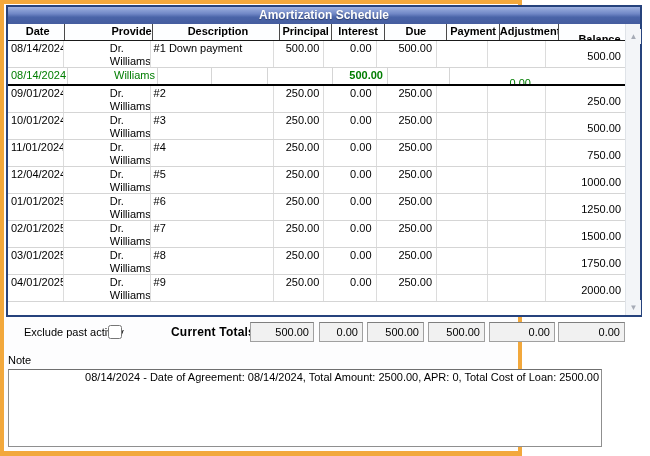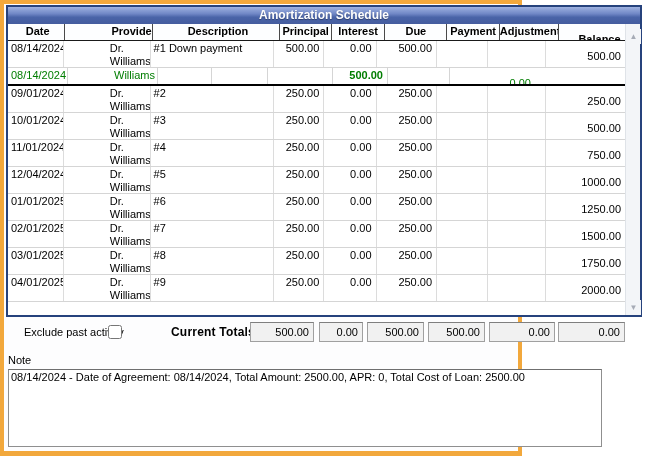--- a/index.html
+++ b/index.html
@@ -83,21 +83,21 @@
   .t3{left:424px;width:57px;}
   .t4{left:485px;width:66px;}
   .t5{left:554px;width:67px;}
   
   .note-label{position:absolute;left:4px;top:350px;font-size:11px;color:#000;}
   .note-box{
     position:absolute;left:4px;top:365px;width:594px;height:78px;
     box-sizing:border-box;border:1px solid #8f8f8f;border-top-color:#6f6f6f;
     background:#fff;resize:none;outline:none;
     font-family:"Liberation Sans","DejaVu Sans",sans-serif;font-size:11px;
-    padding:1px 2px;color:#000;overflow:hidden;
+    padding:1px 2px;color:#000;overflow:hidden;text-align:right;
   }
 </style>
 </head>
 <body>
 
 <div class="frame">
 
   <div class="table-window">
     <div class="title-bar">Amortization Schedule</div>
     <div class="grid-header" id="grid-header">

